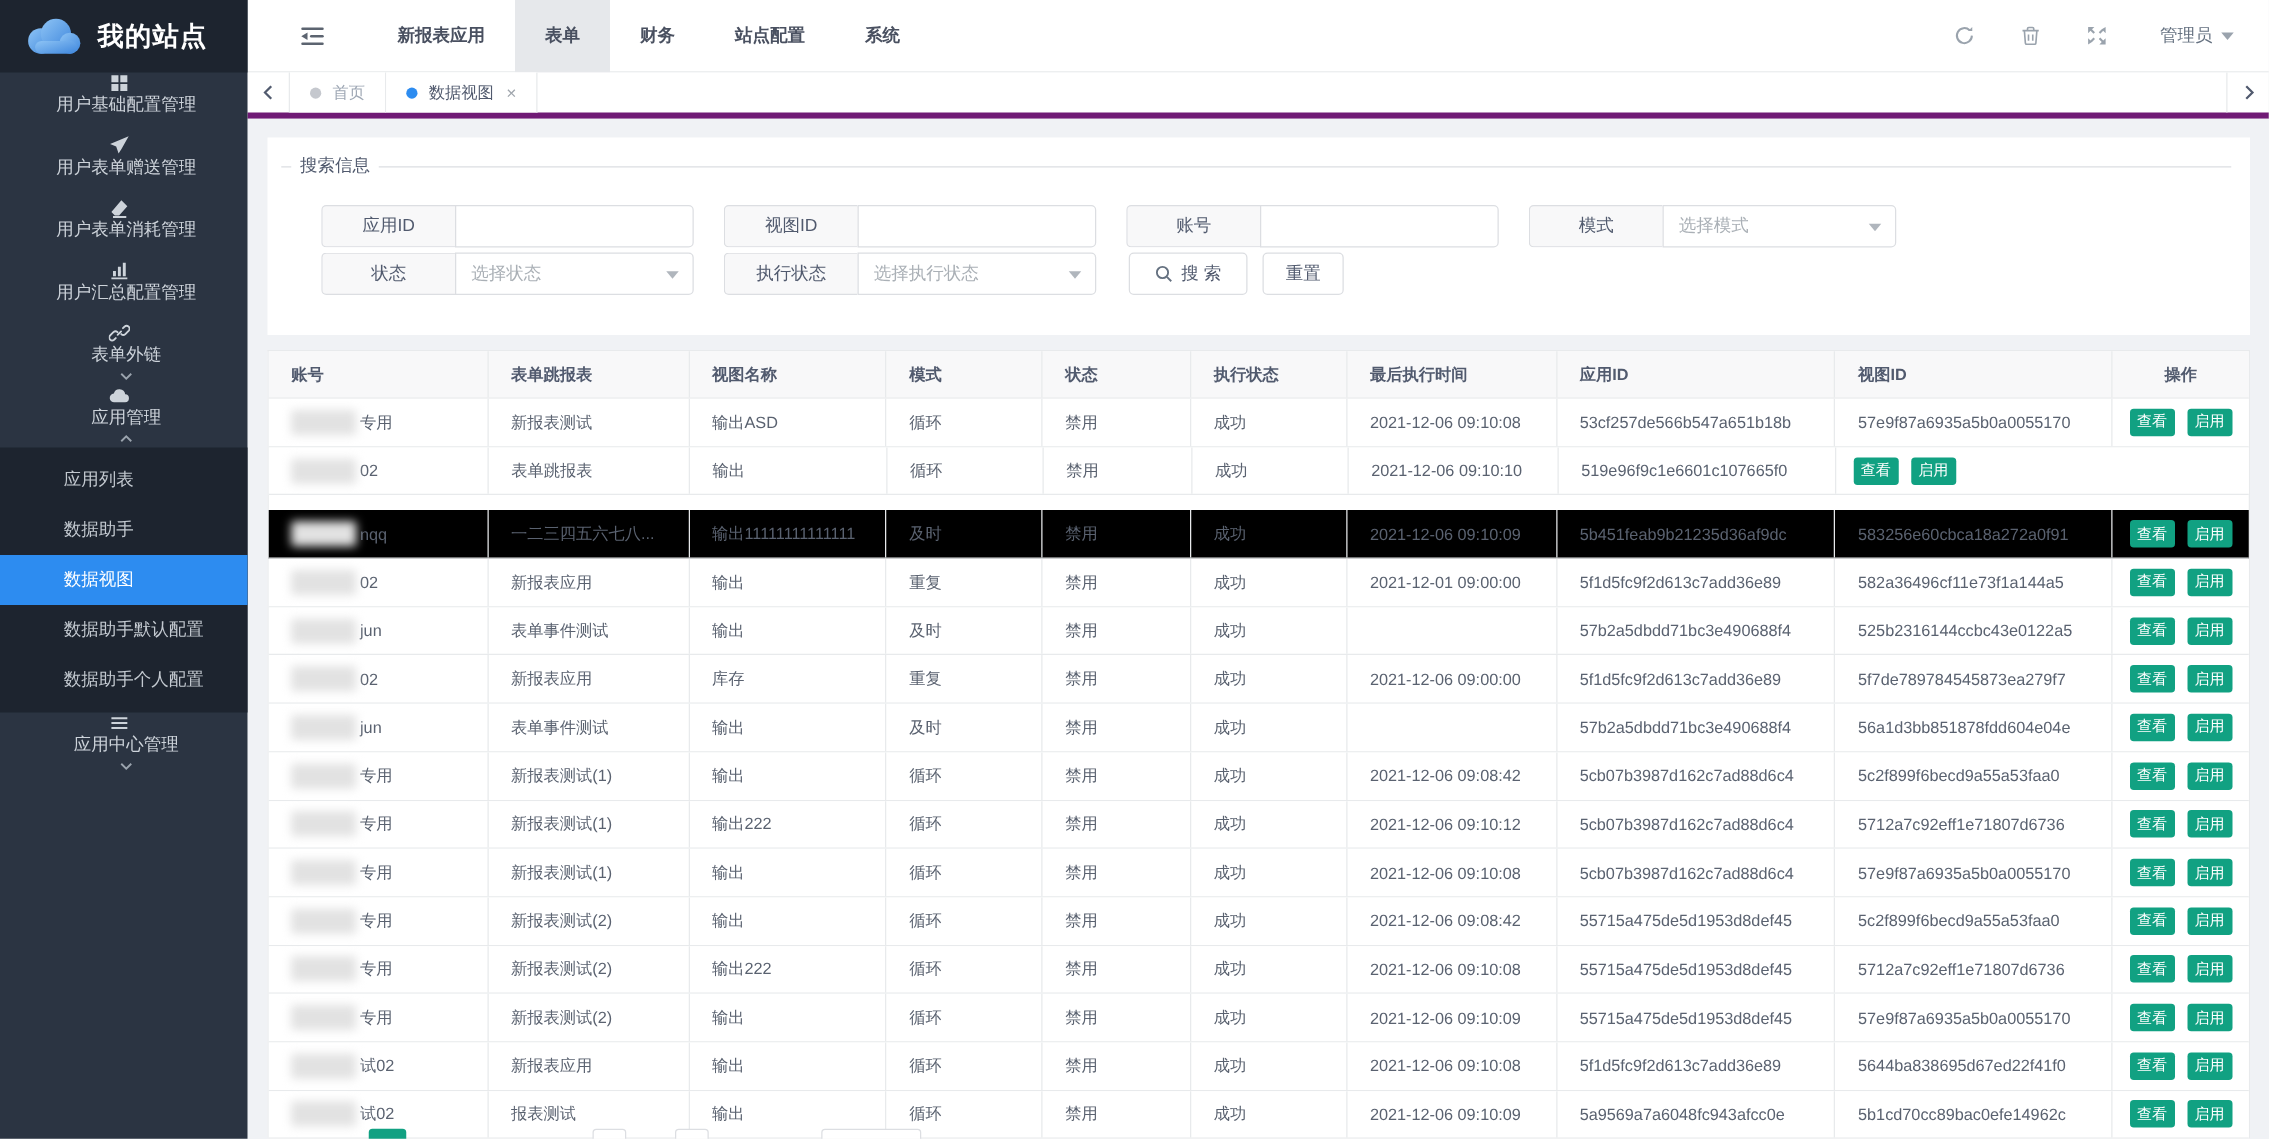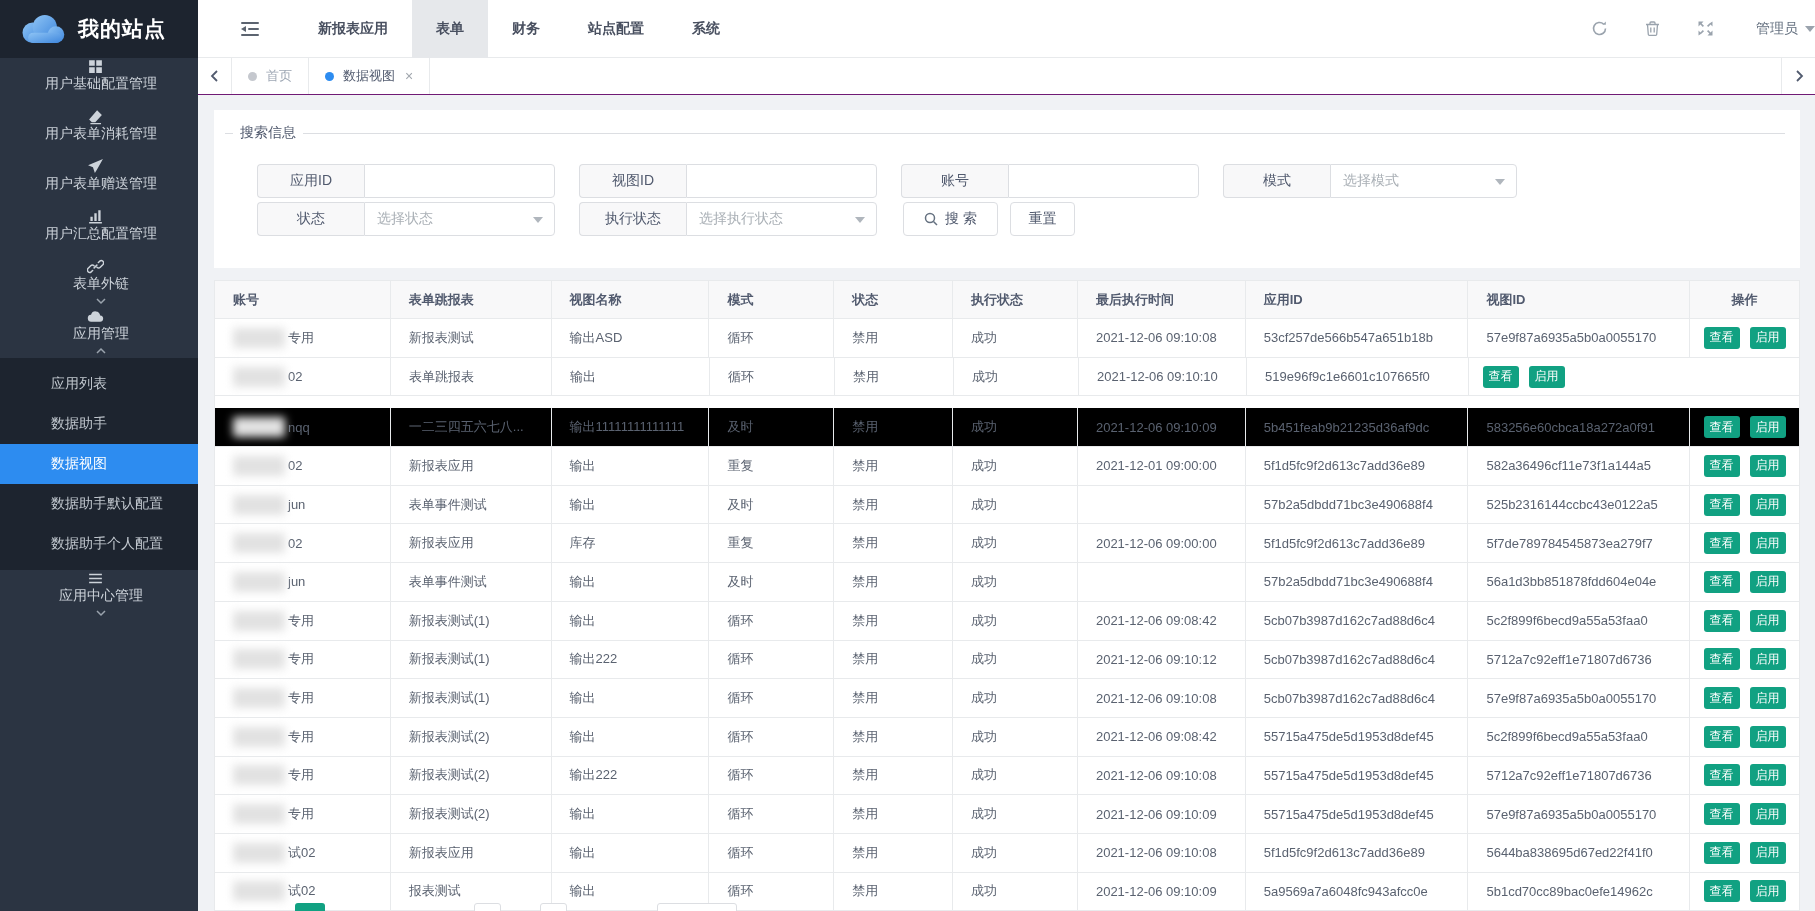--- a/index.html
+++ b/index.html
@@ -27,31 +27,31 @@
 
   
   .topbar { position:absolute; left:198px; top:0; right:0; height:58px; background:#fff;
     border-bottom:1px solid #e8eaec; display:flex; align-items:center; }
   .collapse-btn { margin-left:42px; width:20px; height:20px; color:#5c6470; cursor:pointer; }
   .collapse-btn svg { width:100%; height:100%; }
   .nav-tabs { display:flex; height:58px; margin-left:34px; }
   .nav-tab { padding:0 24px; display:flex; align-items:center; font-size:14px; color:#495060;
     font-weight:700; cursor:pointer; }
   .nav-tab.active { background:#e6e8eb; }
-  .top-right { margin-left:auto; display:flex; align-items:center; }
+  .top-right { margin-left:auto; display:flex; align-items:center; padding-right:28px; }
   .t-icon { width:17px; height:17px; color:#9aa3ad; margin-left:36px; cursor:pointer; display:inline-flex; }
   .t-icon svg { width:100%; height:100%; }
   .user-box { display:flex; align-items:center; margin-left:42px; cursor:pointer; }
   .user-name { font-size:14px; color:#657180; }
   .caret { width:0; height:0; border-left:5px solid transparent; border-right:5px solid transparent;
     border-top:6px solid #9aa3ad; margin-left:7px; }
 
   
   .tags-bar { position:absolute; left:198px; top:58px; right:0; height:37px; background:#fff;
-    border-bottom:1px solid #701a75; box-shadow:0 1px 2px rgba(0,0,0,.04); display:flex; }
+    border-bottom:5px solid #701a75; box-shadow:0 1px 2px rgba(0,0,0,.04); display:flex; }
   .tag-arrow { width:34px; height:100%; display:flex; align-items:center; justify-content:center;
     color:#515a6e; cursor:pointer; }
   .tag-arrow.left { border-right:1px solid #e8eaec; }
   .tag-arrow.right { border-left:1px solid #e8eaec; margin-left:auto; }
   .tag-arrow svg { width:12px; height:12px; }
   .tags-wrap { display:flex; }
   .tag { display:flex; align-items:center; padding:0 16px; border-right:1px solid #e8eaec;
     font-size:13px; color:#9ea7b4; cursor:pointer; background:#fff; }
   .tag .dot { width:9px; height:9px; border-radius:50%; background:#c5c8ce; margin-right:9px; }
   .tag.active { color:#515a6e; }
@@ -141,32 +141,32 @@
         <span class="s-icon">
           <svg viewBox="0 0 16 16" fill="currentColor">
             <path d="M2 2h5.3v5.3H2zM8.7 2H14v5.3H8.7zM2 8.7h5.3V14H2zM8.7 8.7H14V14H8.7z"></path>
           </svg>
         </span>
         <span class="lbl">用户基础配置管理</span>
       </div>
       <div class="s-item">
         <span class="s-icon">
           <svg viewBox="0 0 16 16" fill="currentColor">
-            <path d="M9.5 2 14 6.5 7.8 13.5H4.6L2 10.9 9.5 2zM3.2 14h10v1.4h-10z"></path>
-          </svg>
-        </span>
-        <span class="lbl">用户表单消耗管理</span>
+            <path d="M15 1 1 6.8l4.6 1.9L7.4 14l2.3-3.6L15 1z"></path>
+          </svg>
+        </span>
+        <span class="lbl">用户表单赠送管理</span>
       </div>
       <div class="s-item">
         <span class="s-icon">
           <svg viewBox="0 0 16 16" fill="currentColor">
-            <path d="M15 1 1 6.8l4.6 1.9L7.4 14l2.3-3.6L15 1z"></path>
-          </svg>
-        </span>
-        <span class="lbl">用户表单赠送管理</span>
+            <path d="M9.5 2 14 6.5 7.8 13.5H4.6L2 10.9 9.5 2zM3.2 14h10v1.4h-10z"></path>
+          </svg>
+        </span>
+        <span class="lbl">用户表单消耗管理</span>
       </div>
       <div class="s-item">
         <span class="s-icon">
           <svg viewBox="0 0 16 16" fill="currentColor">
             <path d="M2 13.2h12v1.3H2zM3.2 8.2h2.2v4H3.2zM6.9 5h2.2v7.2H6.9zM10.6 2h2.2v10.2h-2.2z"></path>
           </svg>
         </span>
         <span class="lbl">用户汇总配置管理</span>
       </div>
       <div class="s-item">

